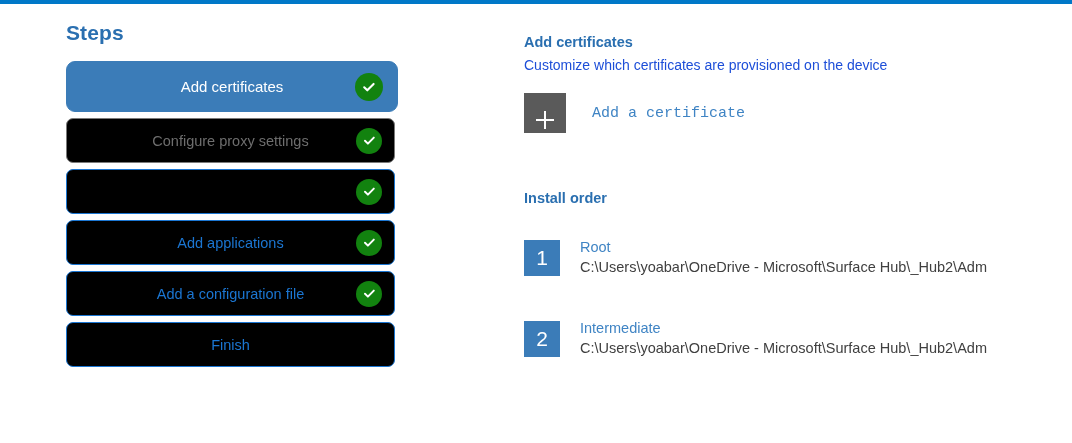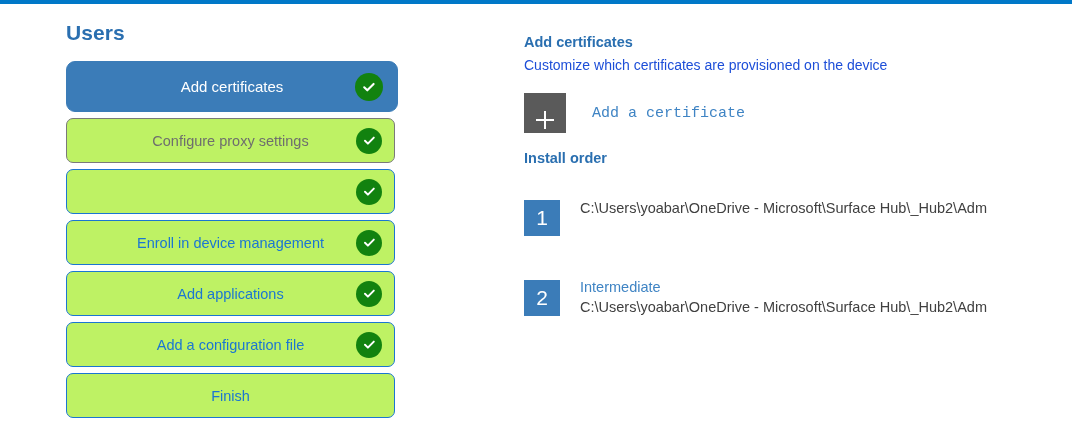--- a/index.html
+++ b/index.html
@@ -53,21 +53,21 @@
   .steps-list {
     margin-top: 16px;
   }
   .step-btn {
     position: relative;
     box-sizing: border-box;
     width: 329px;
     height: 45px;
     margin-bottom: 6px;
     border-radius: 7px;
-    background: #bef264;
+    background: #000000;
     border: 1px solid #1b76d2;
     display: flex;
     align-items: center;
     justify-content: center;
     cursor: pointer;
     user-select: none;
   }
   .step-btn .step-label {
     font-size: 14.5px;
     color: #1b76d2;
@@ -176,21 +176,21 @@
   .add-cert-label {
     margin-left: 26px;
     color: #3f84c4;
     font-size: 15px;
     line-height: 19px;
     cursor: pointer;
     font-family: Liberation Mono, monospace;
   }
 
   
-  #install-order-title { margin-top: 16px; }
+  #install-order-title { margin-top: 56px; }
 
   .order-list {
     margin-top: 31px;
   }
   .order-item {
     display: flex;
     align-items: flex-start;
     margin-bottom: 42px;
     cursor: pointer;
   }
@@ -223,21 +223,21 @@
   }
 </style>
 </head>
 <body>
 
 <div class="top-accent"></div>
 
 <div class="page">
 
   <div class="steps-pane">
-    <div class="steps-title">Users</div>
+    <div class="steps-title">Steps</div>
 
     <div class="steps-list">
 
       <div class="step-btn is-active">
         <span class="step-label">Add certificates</span>
         <span class="check-badge">
           <svg width="16" height="16" viewBox="0 0 16 16" aria-hidden="true">
             <path d="M3.2 8.3 L6.3 11.3 L12.6 4.9" fill="none" stroke="#ffffff" stroke-width="2.1" stroke-linecap="round" stroke-linejoin="round"></path>
           </svg>
         </span>
@@ -253,28 +253,20 @@
       </div>
 
       <div class="step-btn">
         <span class="check-badge">
           <svg width="15" height="15" viewBox="0 0 16 16" aria-hidden="true">
             <path d="M3.2 8.3 L6.3 11.3 L12.6 4.9" fill="none" stroke="#ffffff" stroke-width="2.1" stroke-linecap="round" stroke-linejoin="round"></path>
           </svg>
         </span>
       </div>
 
-      <div class="step-btn">
-        <span class="step-label">Enroll in device management</span>
-        <span class="check-badge">
-          <svg width="15" height="15" viewBox="0 0 16 16" aria-hidden="true">
-            <path d="M3.2 8.3 L6.3 11.3 L12.6 4.9" fill="none" stroke="#ffffff" stroke-width="2.1" stroke-linecap="round" stroke-linejoin="round"></path>
-          </svg>
-        </span>
-      </div>
 
       <div class="step-btn">
         <span class="step-label">Add applications</span>
         <span class="check-badge">
           <svg width="15" height="15" viewBox="0 0 16 16" aria-hidden="true">
             <path d="M3.2 8.3 L6.3 11.3 L12.6 4.9" fill="none" stroke="#ffffff" stroke-width="2.1" stroke-linecap="round" stroke-linejoin="round"></path>
           </svg>
         </span>
       </div>
 
@@ -304,20 +296,21 @@
       <div class="add-cert-label">Add a certificate</div>
     </div>
 
     <div class="section-title" id="install-order-title">Install order</div>
 
     <div class="order-list">
 
       <div class="order-item">
         <div class="order-num">1</div>
         <div class="order-text">
+          <div class="order-name">Root</div>
           <div class="order-path">C:\Users\yoabar\OneDrive - Microsoft\Surface Hub\_Hub2\Adm</div>
         </div>
       </div>
 
       <div class="order-item">
         <div class="order-num">2</div>
         <div class="order-text">
           <div class="order-name">Intermediate</div>
           <div class="order-path">C:\Users\yoabar\OneDrive - Microsoft\Surface Hub\_Hub2\Adm</div>
         </div>

